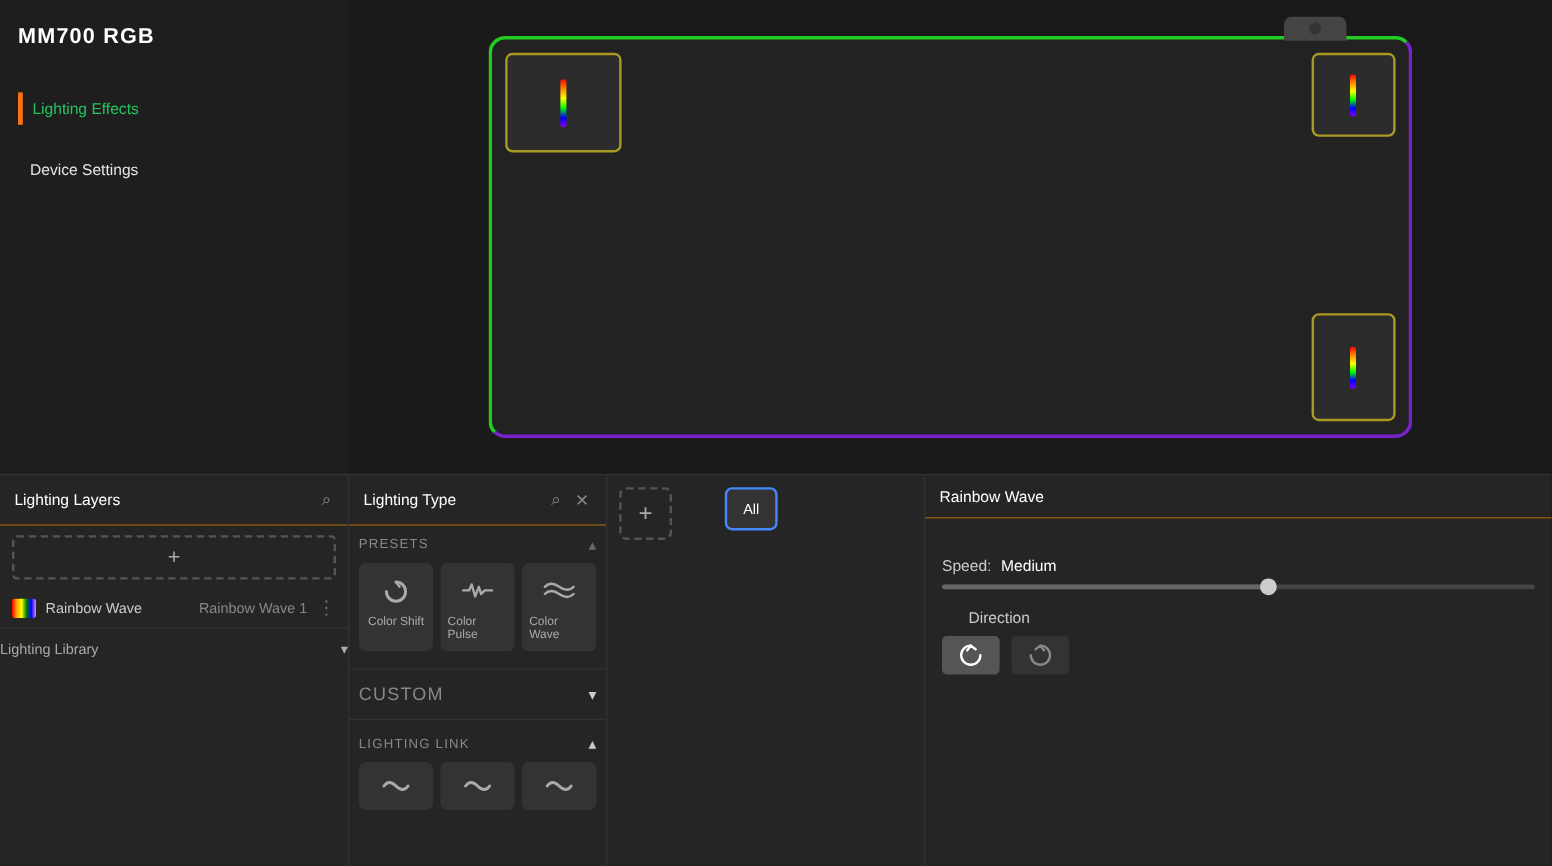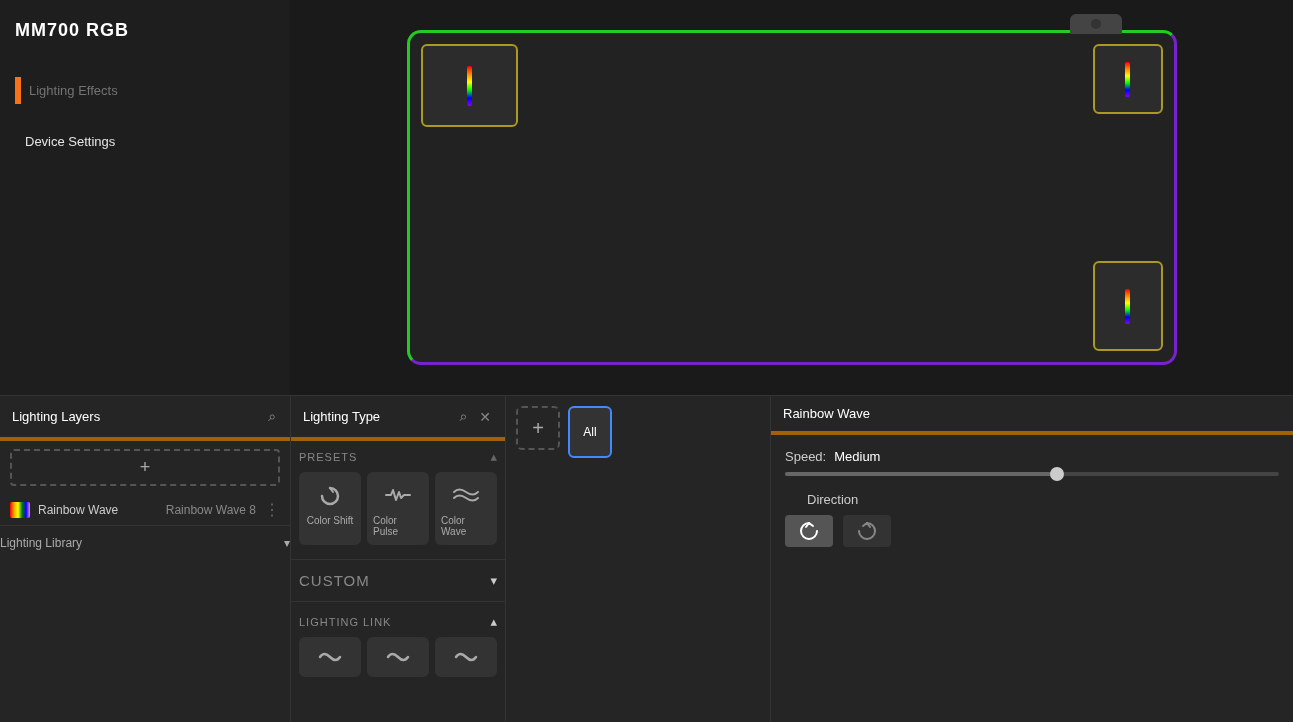--- a/index.html
+++ b/index.html
@@ -31,22 +31,22 @@
       margin-bottom: 36px;
       letter-spacing: 1px;
     }
     .nav-item {
       display: flex;
       align-items: center;
       padding: 6px 0;
       cursor: pointer;
     }
     .nav-item.active {
-      color: #737373;
-      border-left: 6px solid #f97316;
+      color: #22c55e;
+      border-left: 4px solid #f97316;
       padding-left: 8px;
     }
     .nav-item.inactive {
       color: #e5e5e5;
       padding-left: 10px;
       margin-top: 24px;
     }
 
     
     .preview-area {
@@ -72,21 +72,21 @@
       background: #252525;
       border-top: 1px solid #333;
       flex-shrink: 0;
     }
 
     .panel-header {
       display: flex;
       align-items: center;
       justify-content: space-between;
       padding: 10px 12px;
-      border-bottom: 4px solid #a16207;
+      border-bottom: 1px solid #a16207;
     }
     .panel-title {
       font-size: 13px;
       color: #fff;
       font-weight: 500;
     }
     .panel-icons {
       display: flex;
       gap: 8px;
       align-items: center;
@@ -280,31 +280,32 @@
       background: none;
       color: #aaa;
       font-size: 20px;
       cursor: pointer;
       display: flex;
       align-items: center;
       justify-content: center;
       flex-shrink: 0;
     }
     .zone-all-btn {
-      width: 44px; height: 52px;
+      width: 44px; height: 36px;
       border: 2px solid #444;
       border-radius: 6px;
       background: #333;
       color: #ccc;
       font-size: 12px;
       cursor: pointer;
       display: flex;
       align-items: center;
       justify-content: center;
       flex-shrink: 0;
+      margin-left: 36px;
     }
     .zone-all-btn.active {
       border-color: #4488ff;
       color: #fff;
     }
 
     
     .settings-panel {
       flex: 1;
       border-left: 1px solid #333;
@@ -442,21 +443,21 @@
     <div class="panel-header">
       <span class="panel-title">Lighting Layers</span>
       <div class="panel-icons">
         <button class="icon-btn" title="Search">⌕</button>
       </div>
     </div>
     <button class="add-layer-btn">+</button>
     <div class="layer-item">
       <div class="layer-stripe"></div>
       <span class="layer-name">Rainbow Wave</span>
-      <span class="layer-name2">Rainbow Wave 8</span>
+      <span class="layer-name2">Rainbow Wave 1</span>
       <span class="layer-menu-btn">⋮</span>
     </div>
     <div class="layers-library" style="position:relative;">
       <span>Lighting Library</span>
       <span>▾</span>
     </div>
   </div>
 
   <div class="panel type-panel">
     <div class="panel-header">
@@ -547,21 +548,21 @@
       </button>
     </div>
   </div>
 
   <div class="panel settings-panel">
     <div class="panel-header">
       <span class="panel-title">Rainbow Wave</span>
     </div>
     <div class="settings-content">
       <div class="setting-row">
-        <div style="display:flex;gap:4px;align-items:center;margin-bottom:8px;">
+        <div style="display:flex;gap:4px;align-items:center;margin-bottom:8px;margin-top:18px;">
           <span class="speed-label">Speed:</span>
           <span class="speed-value">Medium</span>
         </div>
         <div class="slider-container">
           <div class="slider-fill" style="width:55%;"></div>
           <div class="slider-thumb" style="left:55%;"></div>
         </div>
       </div>
       <div class="setting-row">
         <div style="margin-bottom:8px;margin-left:22px;">

